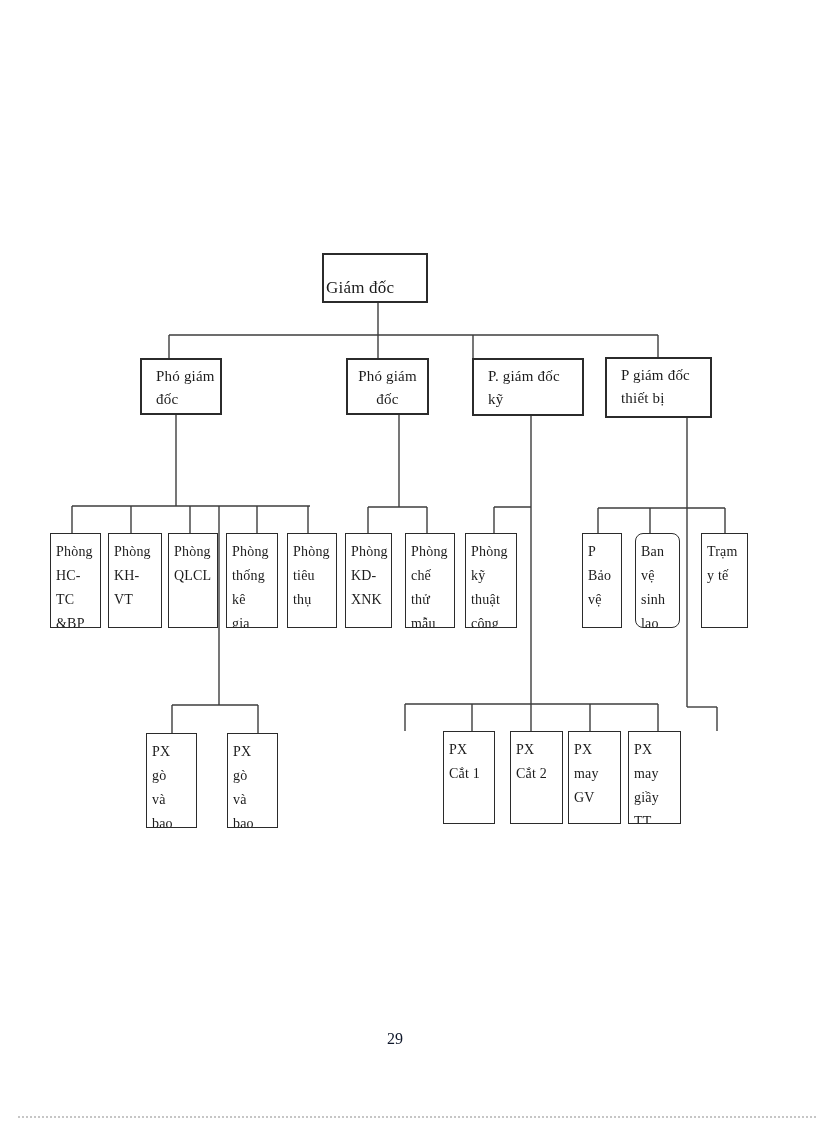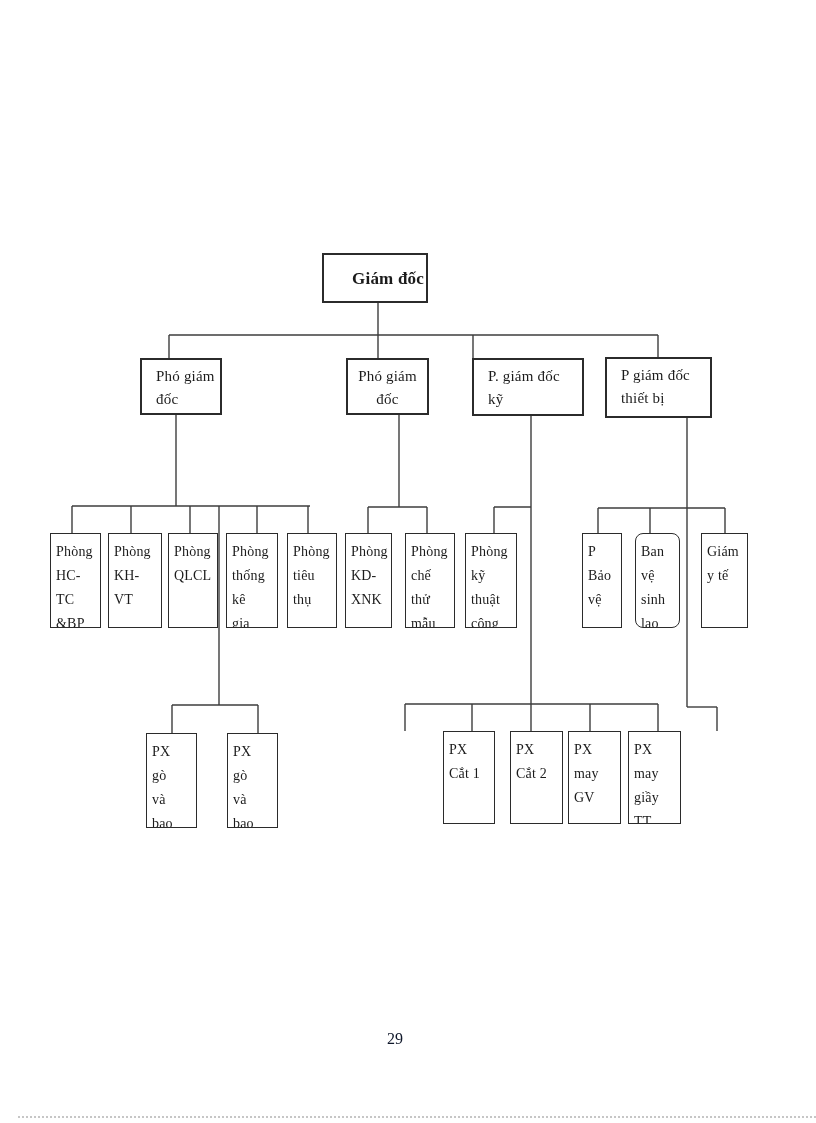--- a/index.html
+++ b/index.html
@@ -8,21 +8,21 @@
     font-family:"Liberation Serif","DejaVu Serif",serif;color:#1b1b1b;
   }
   #connectors{position:absolute;left:0;top:0;width:816px;height:1123px;}
   #connectors line{stroke:#3d3d3d;stroke-width:1.4;}
   .node{
     position:absolute;background:#fff;border:1.5px solid #2b2b2b;
     box-sizing:border-box;white-space:pre-line;overflow:hidden;
     font-size:14px;line-height:24px;padding:6px 8px 0 5px;
     letter-spacing:0.2px;
   }
-  .lvl1{border-width:2px;font-size:17px;text-align:right;padding:12px 2px 0 2px;line-height:24px;font-weight:bold;}
+  .lvl1{border-width:2px;font-size:17px;text-align:left;padding:21px 2px 0 2px;line-height:24px;}
   .lvl2{border-width:2px;font-size:15px;line-height:23px;padding:5px 3px 0 14px;}
   .lvl2.center{text-align:center;padding-left:2px;padding-right:2px;}
   .pagenum{
     position:absolute;top:1030px;left:345px;width:100px;text-align:center;
     font-size:16px;color:#0f172a;
   }
   .dotted-rule{
     position:absolute;top:1116px;left:18px;width:798px;height:0;
     border-top:2px dotted #c6c6c6;
   }
@@ -110,21 +110,21 @@
 kỹ thuật
 công
 nghệ</div>
   <div class="node" style="left:582px;top:533px;width:40px;height:95px;">P
 Bảo
 vệ</div>
   <div class="node" style="left:635px;top:533px;width:45px;height:95px;border-radius:8px;">Ban vệ
 sinh
 lao
 động</div>
-  <div class="node" style="left:701px;top:533px;width:47px;height:95px;">Giám
+  <div class="node" style="left:701px;top:533px;width:47px;height:95px;">Trạm
 y tế</div>
 
   <div class="node" style="left:146px;top:733px;width:51px;height:95px;">PX gò
 và bao
 gói GV</div>
   <div class="node" style="left:227px;top:733px;width:51px;height:95px;">PX gò
 và bao
 gói giầy
 TT</div>
 

